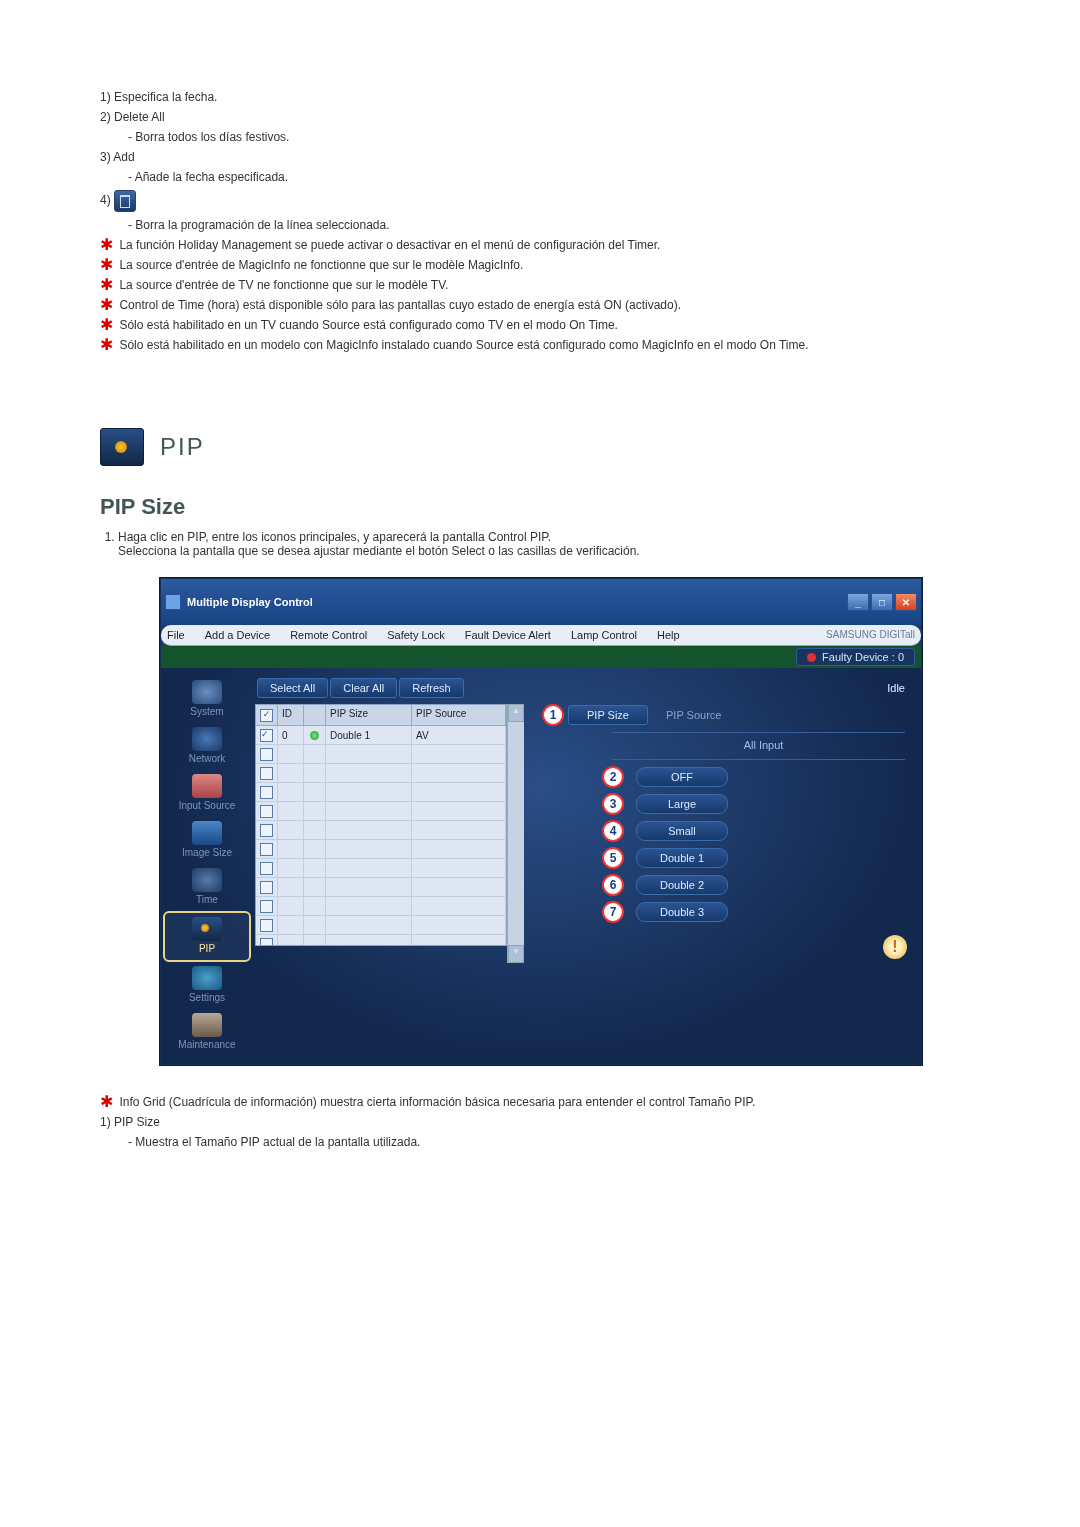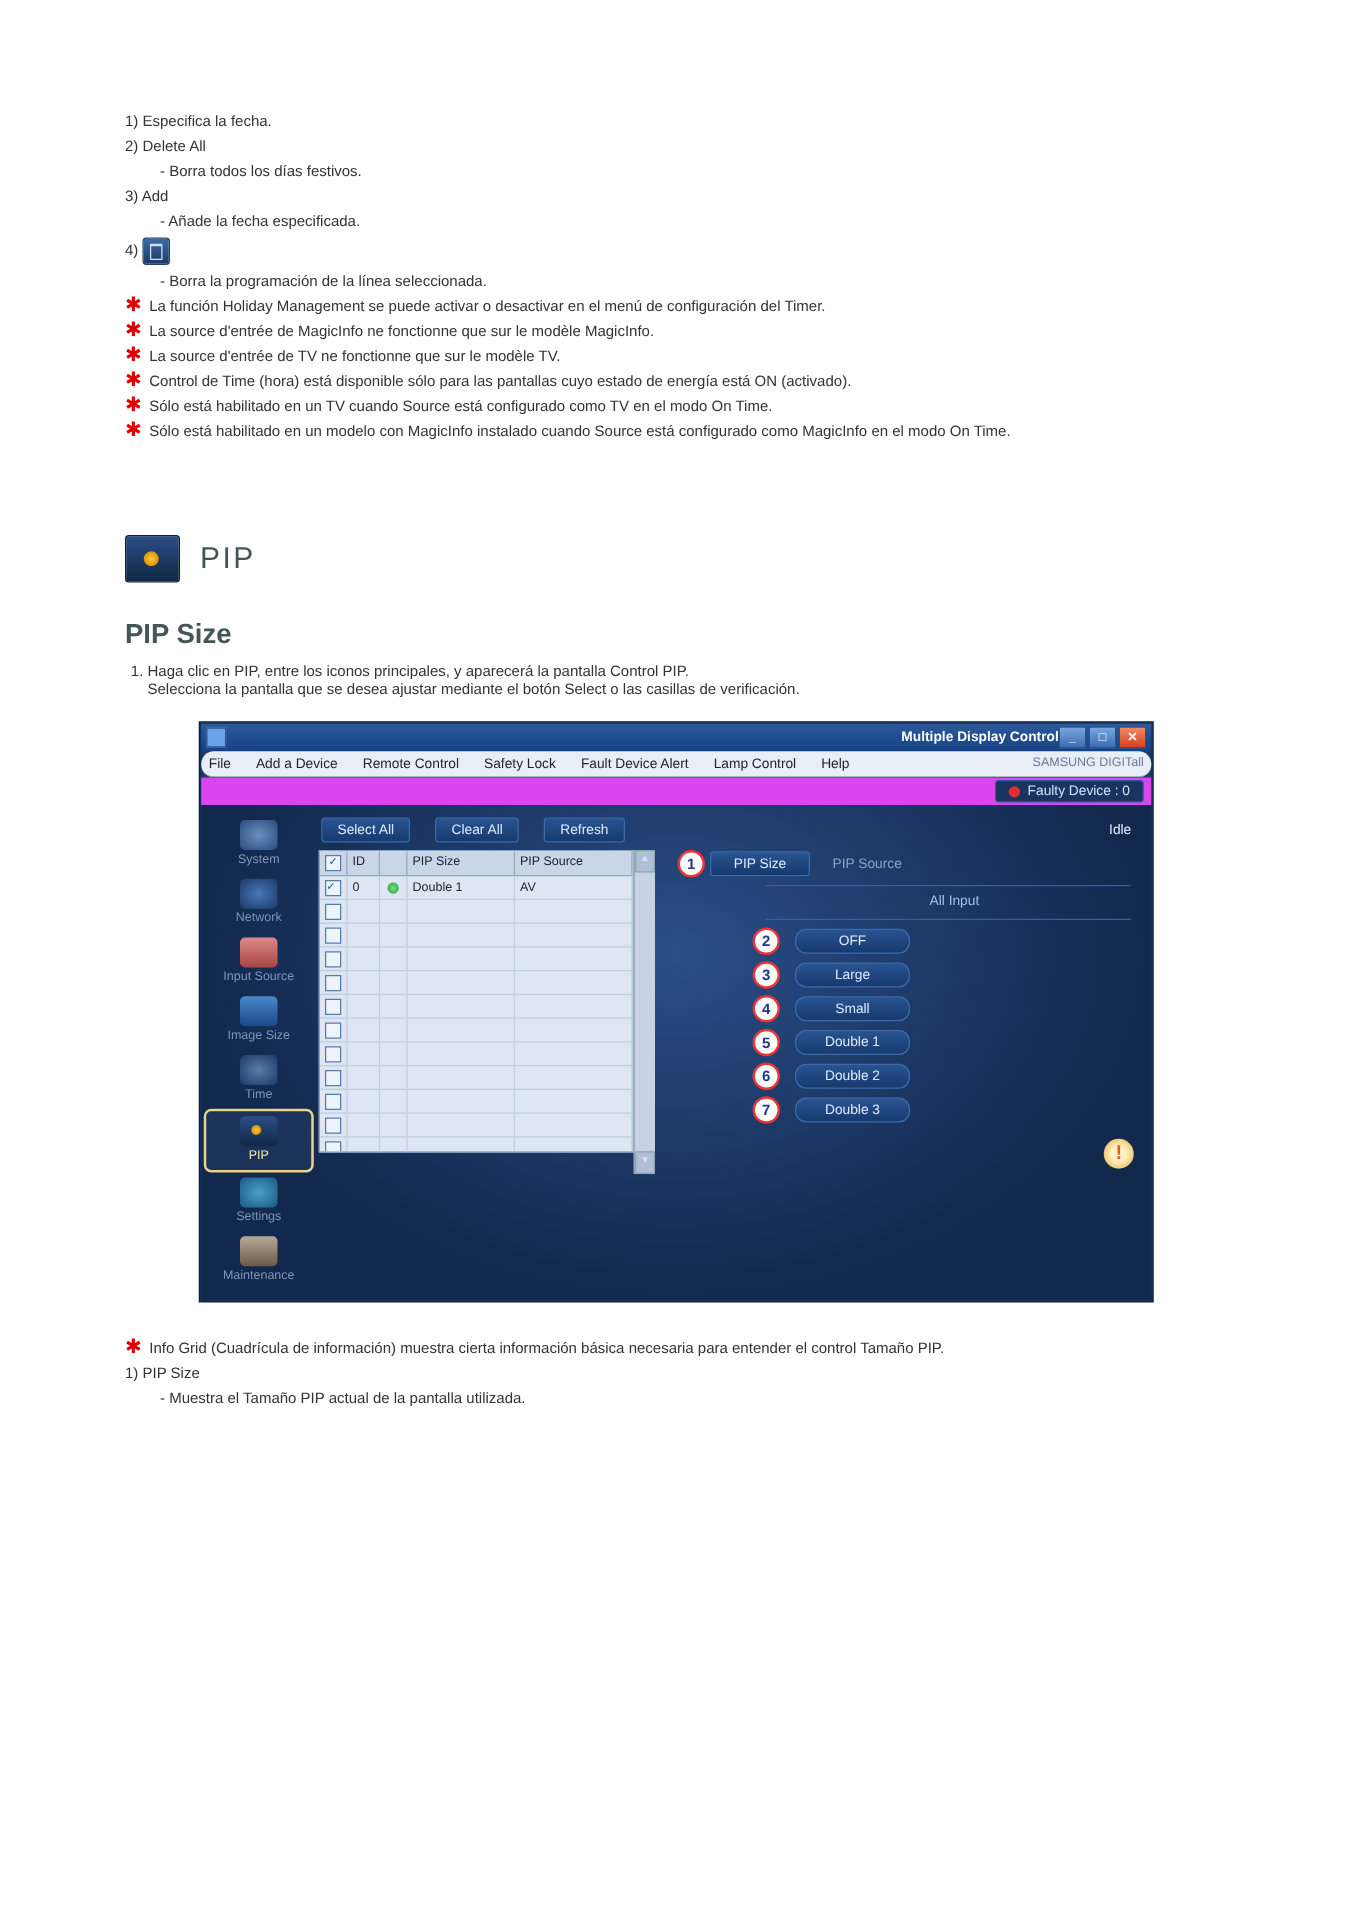--- a/index.html
+++ b/index.html
@@ -44,36 +44,36 @@
 
   
   .app-wrap { margin:20px 0 30px 60px; width:760px; }
   .app-window {
     width:760px; background:#1f3a63; border:1px solid #163055;
     box-shadow: 0 0 0 1px #0b1f3d;
     font-family: Tahoma, Arial, sans-serif; font-size:11px; color:#cfe3ff;
   }
   .titlebar {
     background:linear-gradient(#2d5a9d,#174284);
-    height:22px; display:flex; align-items:center; padding:0 4px;
-    color:#fff; font-weight:bold;text-align:right;
+    height:22px; display:flex; align-items:center; padding:12px 4px;
+    color:#fff; font-weight:bold;
   }
   .titlebar .tb-icon{ width:14px;height:14px;background:#6aa3e8;border:1px solid #2a5290;margin-right:6px;}
   .titlebar .tb-title{ flex:1; font-weight:bold; font-size:11px;}
   .win-btns{ display:flex; gap:2px;}
   .win-btn{ width:20px;height:16px;border:1px solid #2a5290;display:flex;align-items:center;justify-content:center;font-size:10px;}
   .win-min{background:linear-gradient(#7aa7e0,#3a6cb0);color:#fff;}
   .win-max{background:linear-gradient(#7aa7e0,#3a6cb0);color:#fff;}
   .win-close{background:linear-gradient(#f08a66,#d8401e);color:#fff;}
   .menubar{
     background:#e8eef6;color:#223;padding:4px 6px;border-bottom:1px solid #8aa;
     display:flex; gap:20px; font-size:11px;border-radius:10px;
   }
   .menubar .brand{margin-left:auto;color:#6a7a9a;font-size:10px;}
-  .faultybar{ background:#d946ef; height:22px; display:flex; justify-content:flex-end; align-items:center; padding-right:6px; }
+  .faultybar{ background:#14532d; height:22px; display:flex; justify-content:flex-end; align-items:center; padding-right:6px; }
   .faulty-badge{
     background:#19345e;border:1px solid #305a95;border-radius:3px;
     padding:2px 10px;color:#cfe3ff;font-size:11px; display:flex;align-items:center;gap:6px;
   }
   .faulty-dot{width:9px;height:9px;border-radius:50%;background:#e03030;}
   .body-area{ display:flex; background:radial-gradient(ellipse at 50% 30%, #2a4e87 0%, #12284d 70%); }
   .sidebar{ width:92px; padding:8px 0; display:flex; flex-direction:column; align-items:center; gap:0;}
   .side-item{ width:84px; text-align:center; padding:4px 0 6px 0; color:#7c95b8; font-size:10px;}
   .side-item.active{
     border:2px solid #e8d488; border-radius:6px; color:#f5e6a8;
@@ -83,21 +83,21 @@
   .ico-sys{background:radial-gradient(#6890c0,#2a4a7a);}
   .ico-net{background:radial-gradient(#4a78b8,#1a3868);}
   .ico-inp{background:linear-gradient(#d88,#a44);}
   .ico-img{background:linear-gradient(#4a88c8,#1a4888);}
   .ico-time{background:radial-gradient(#5a7aa8,#1a3a68);}
   .ico-pip{background:linear-gradient(#2a4e85,#102845);position:relative;}
   .ico-pip::after{content:"";position:absolute;left:9px;top:7px;width:8px;height:8px;background:radial-gradient(#ffcc33,#b87700);border-radius:50%;}
   .ico-set{background:radial-gradient(#4aa0c8,#1a5888);}
   .ico-main{background:linear-gradient(#b8a898,#6a5a4a);}
   .main-col{ flex:1; padding:6px 6px 10px 2px; position:relative;}
-  .toolbar{ display:flex; gap:20px; padding:4px 2px; align-items:center;}
+  .toolbar{ display:flex; gap:2px; padding:4px 2px; align-items:center;}
   .tbtn{
     background:linear-gradient(#2a5390,#163a6e);border:1px solid #3a6bab;border-radius:3px;
     color:#dceaff;padding:3px 12px;font-size:11px;cursor:default;
   }
   .idle{ margin-left:auto; color:#e8f0ff; padding-right:8px;}
   .content-row{ display:flex; gap:18px; margin-top:2px;}
   .grid{
     background:#dde6f2; border:1px solid #8aa3c4; width:250px; height:240px;
     display:flex; flex-direction:column; font-size:10px; color:#223;
   }

